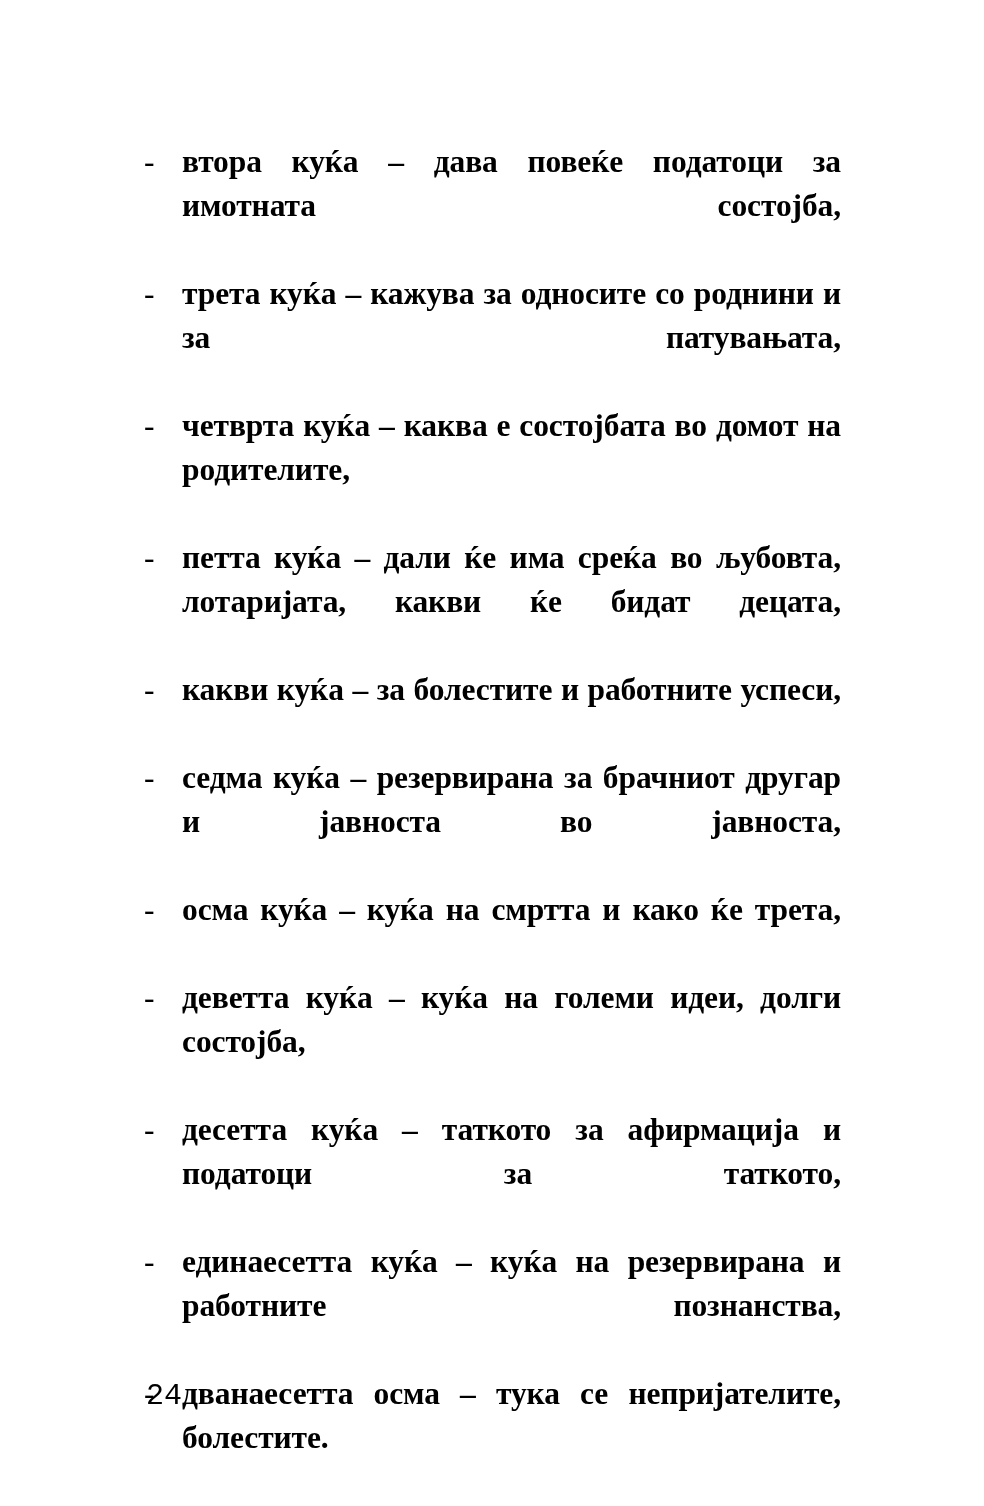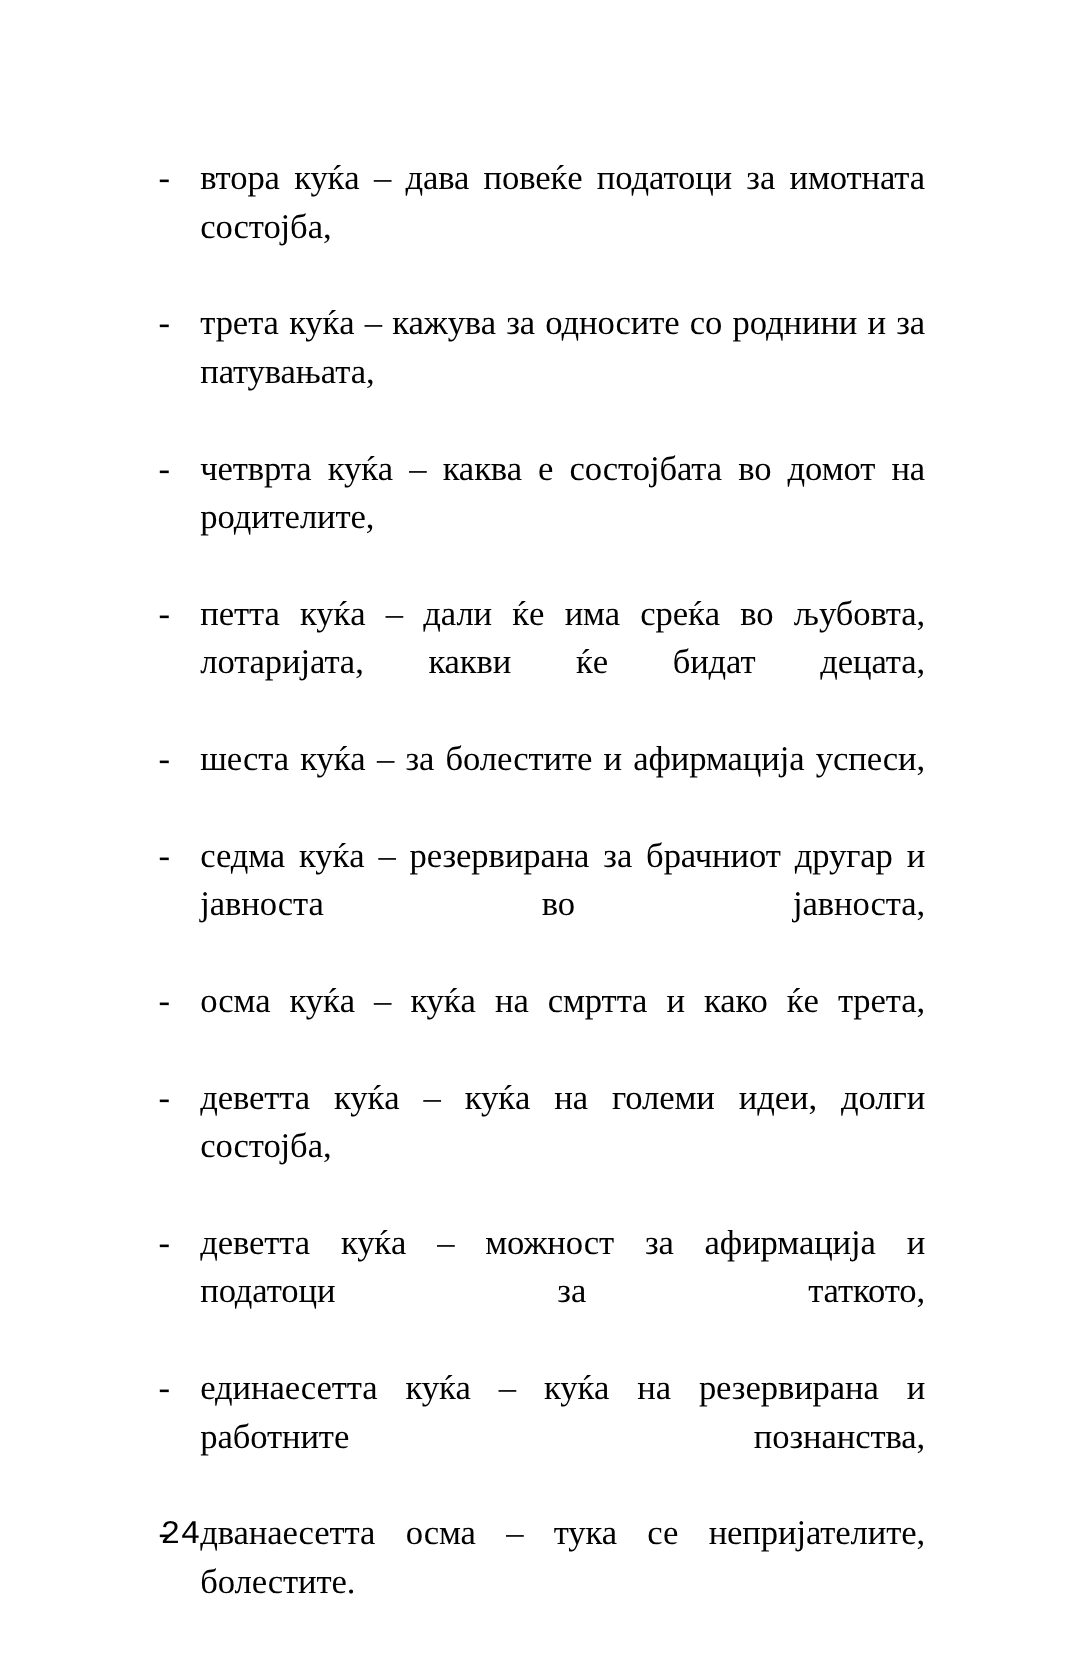--- a/index.html
+++ b/index.html
@@ -53,20 +53,21 @@
   .bullet-marker {
     position: absolute;
     left: 1px;
     top: 0;
     font-size: 31.5px;
     line-height: 44px;
   }
 
   .bullet-text {
     display: block;
+    font-weight: bold;
   }
 
   
   .bullet-text::after {
     content: "";
     display: inline-block;
     width: 100%;
     height: 0;
   }
 
@@ -122,41 +123,41 @@
         <span class="bullet-text">четврта куќа – каква е состојбата во домот на родителите,</span>
       </li>
 
       <li class="bullet-item">
         <span class="bullet-marker">-</span>
         <span class="bullet-text">петта куќа – дали ќе има среќа во љубовта, лотаријата, какви ќе бидат децата,</span>
       </li>
 
       <li class="bullet-item">
         <span class="bullet-marker">-</span>
-        <span class="bullet-text">шеста куќа – за болестите и афирмација успеси,</span>
+        <span class="bullet-text">какви куќа – за болестите и работните успеси,</span>
       </li>
 
       <li class="bullet-item">
         <span class="bullet-marker">-</span>
         <span class="bullet-text">седма куќа – резервирана за брачниот другар и јавноста во јавноста,</span>
       </li>
 
       <li class="bullet-item">
         <span class="bullet-marker">-</span>
         <span class="bullet-text">осма куќа – куќа на смртта и како ќе трета,</span>
       </li>
 
       <li class="bullet-item">
         <span class="bullet-marker">-</span>
         <span class="bullet-text">деветта куќа – куќа на големи идеи, долги состојба,</span>
       </li>
 
       <li class="bullet-item">
         <span class="bullet-marker">-</span>
-        <span class="bullet-text">деветта куќа – можност за афирмација и податоци за таткото,</span>
+        <span class="bullet-text">десетта куќа – таткото за афирмација и податоци за таткото,</span>
       </li>
 
       <li class="bullet-item">
         <span class="bullet-marker">-</span>
         <span class="bullet-text">единаесетта куќа – куќа на резервирана и работните познанства,</span>
       </li>
 
       <li class="bullet-item">
         <span class="bullet-marker">-</span>
         <span class="bullet-text">дванаесетта осма – тука се непријателите, болестите.</span>

